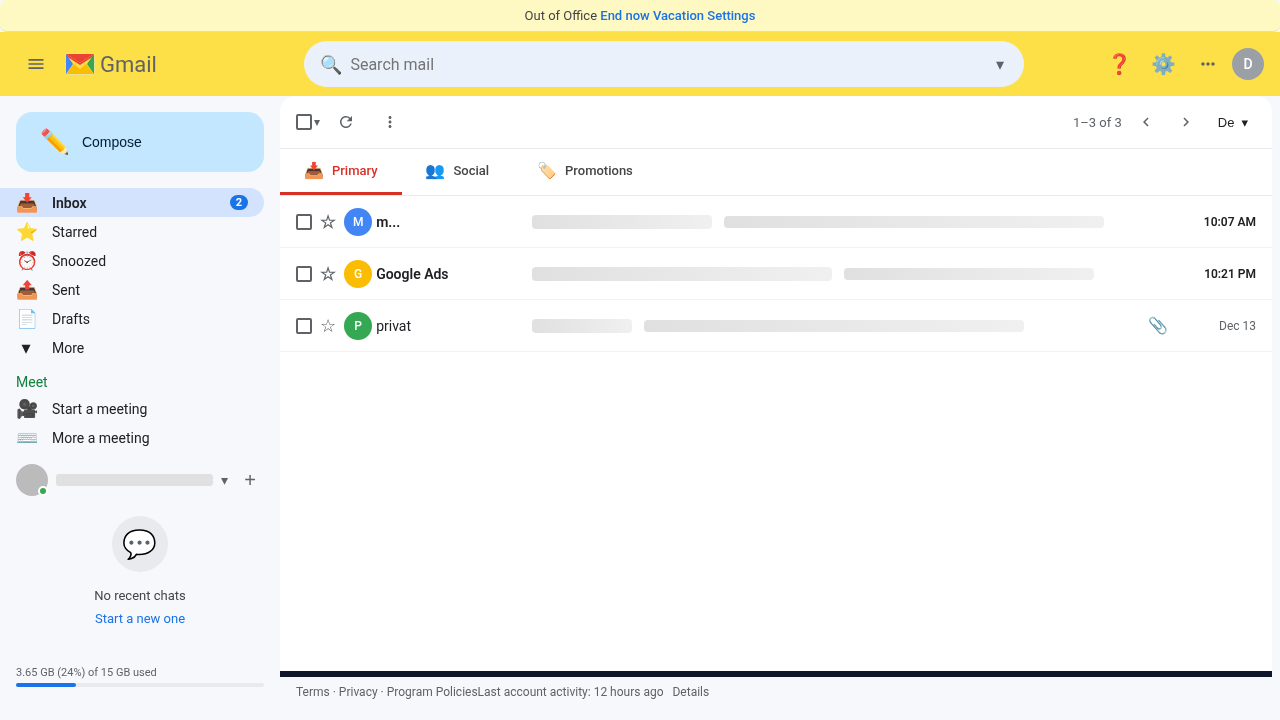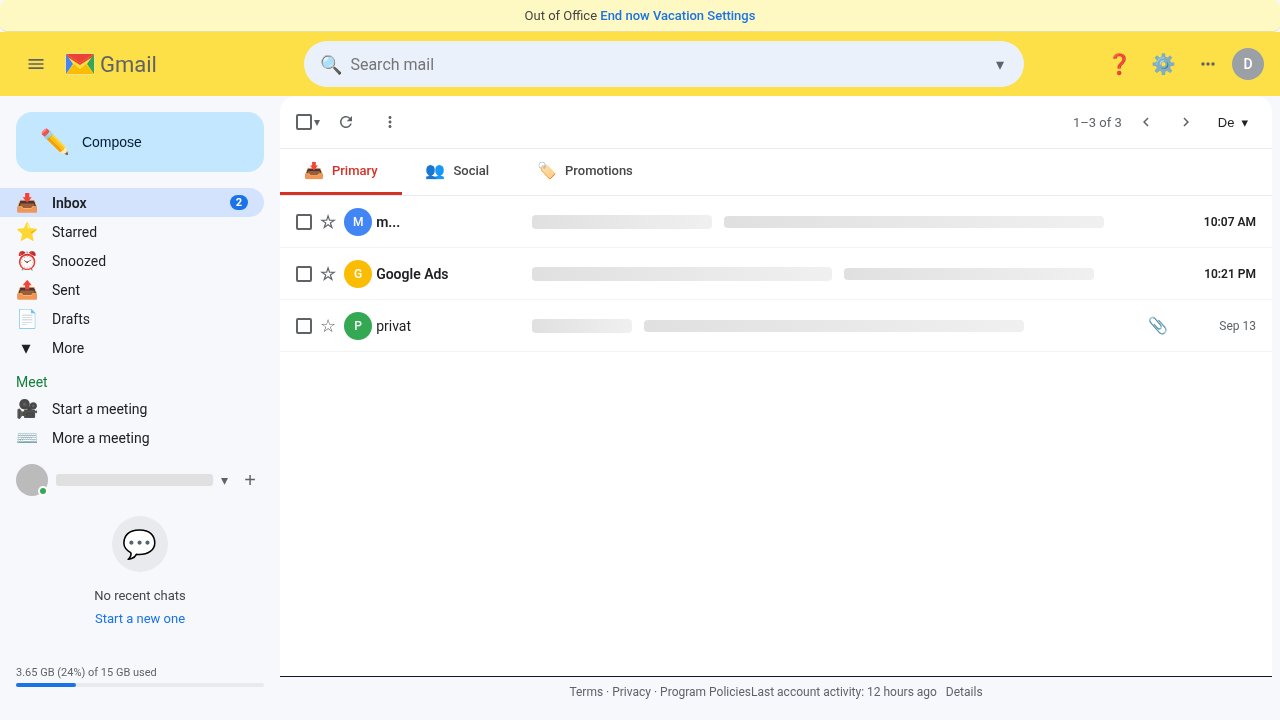--- a/index.html
+++ b/index.html
@@ -370,26 +370,26 @@
       background: linear-gradient(90deg, #e0e0e0 0%, #f0f0f0 50%, #e0e0e0 100%);
       background-size: 200% 100%;
       border-radius: 4px;
       display: inline-block;
     }
 
     
     .footer {
       display: flex;
       align-items: center;
-      justify-content: center;
+      justify-content: flex-start;
       padding: 8px 16px;
       font-size: 12px;
       color: #5f6368;
       background: #f6f8fc;
-      border-top: 1px solid #0f172a;
+      border-top: 6px solid #0f172a;
       margin-top: 37px;
     }
     .footer a { color: #5f6368; text-decoration: none; }
 
     
     .content-area::-webkit-scrollbar { width: 8px; }
     .content-area::-webkit-scrollbar-thumb { background: #c1c1c1; border-radius: 4px; }
   </style>
 </head>
 <body>
@@ -605,21 +605,21 @@
         <span class="email-star">☆</span>
         <div class="email-sender">
           <div class="sender-avatar-small" style="background:#34a853;">P</div>
           <span>privat</span>
         </div>
         <div class="email-subject-snippet">
           <span class="blurred" style="width:100px; height:14px; display:inline-block; margin-right:4px;"></span>
           <span class="blurred email-snippet" style="width:380px; height:12px; display:inline-block;"></span>
         </div>
         <span class="email-attachment">📎</span>
-        <span class="email-time" style="font-weight:400; color:#5f6368;">Sep 13</span>
+        <span class="email-time" style="font-weight:400; color:#5f6368;">Dec 13</span>
       </div>
     </div>
 
     <div class="footer">
       <div>
         <a>Terms</a>
         <span> · </span>
         <a>Privacy</a>
         <span> · </span>
         <a>Program Policies</a>

